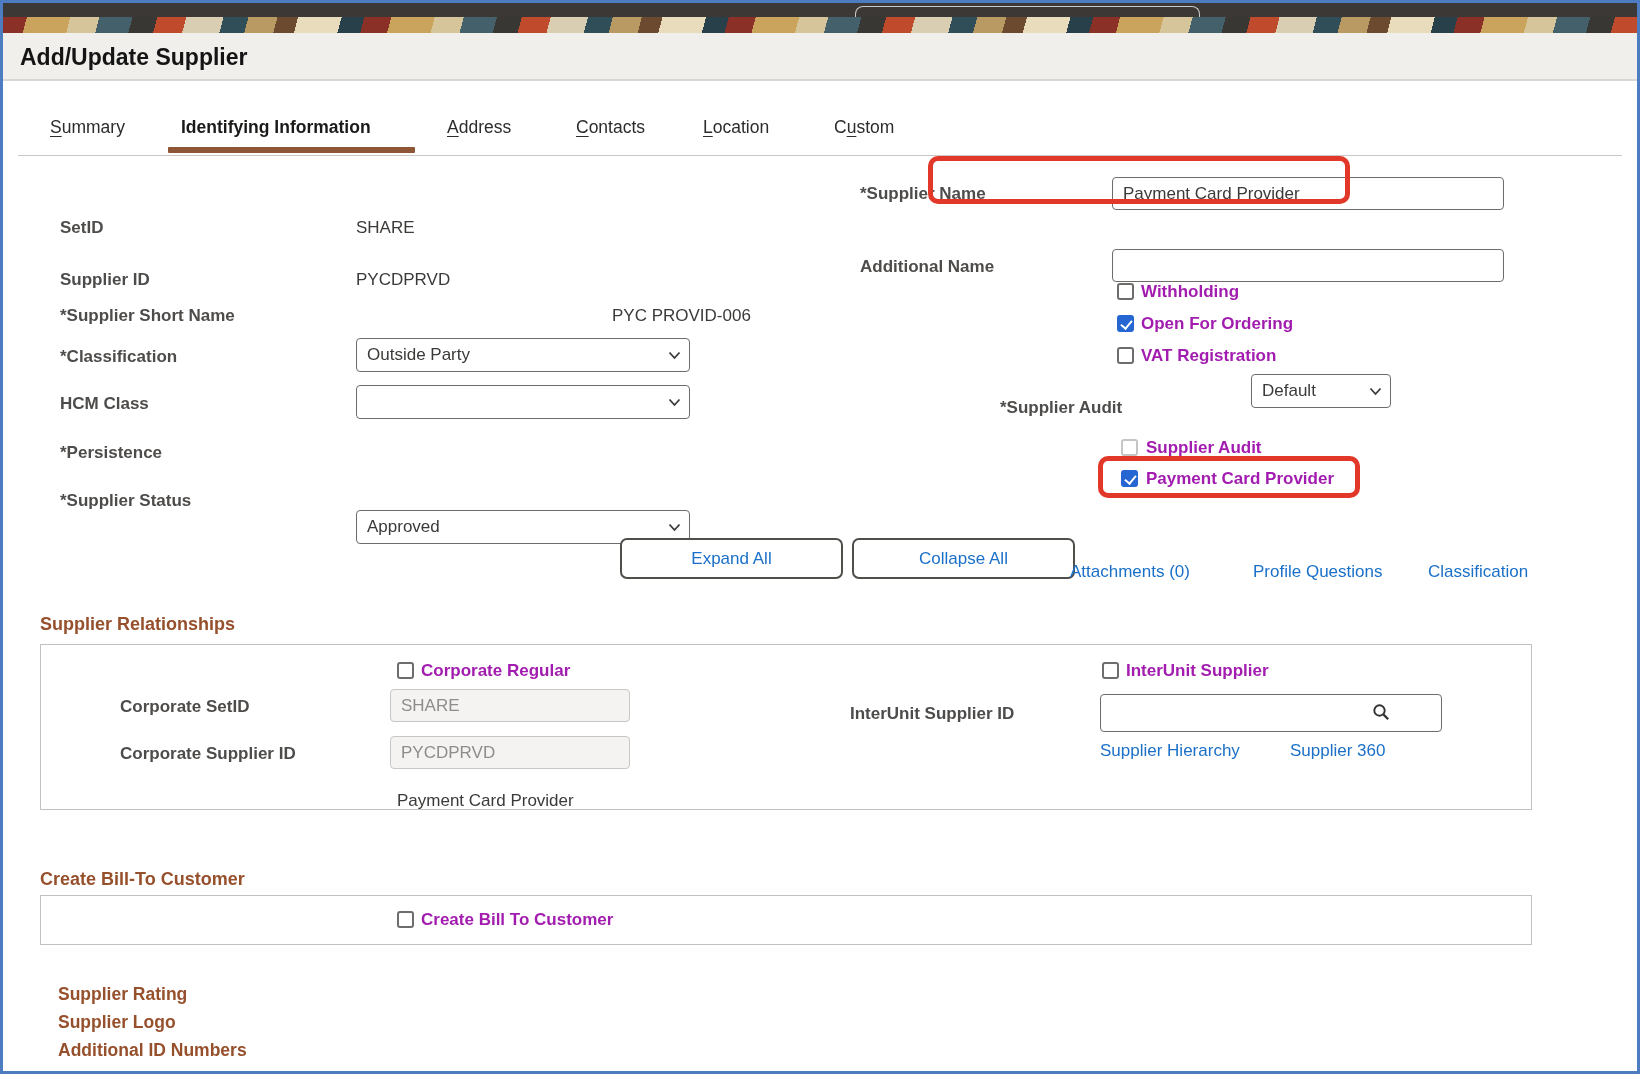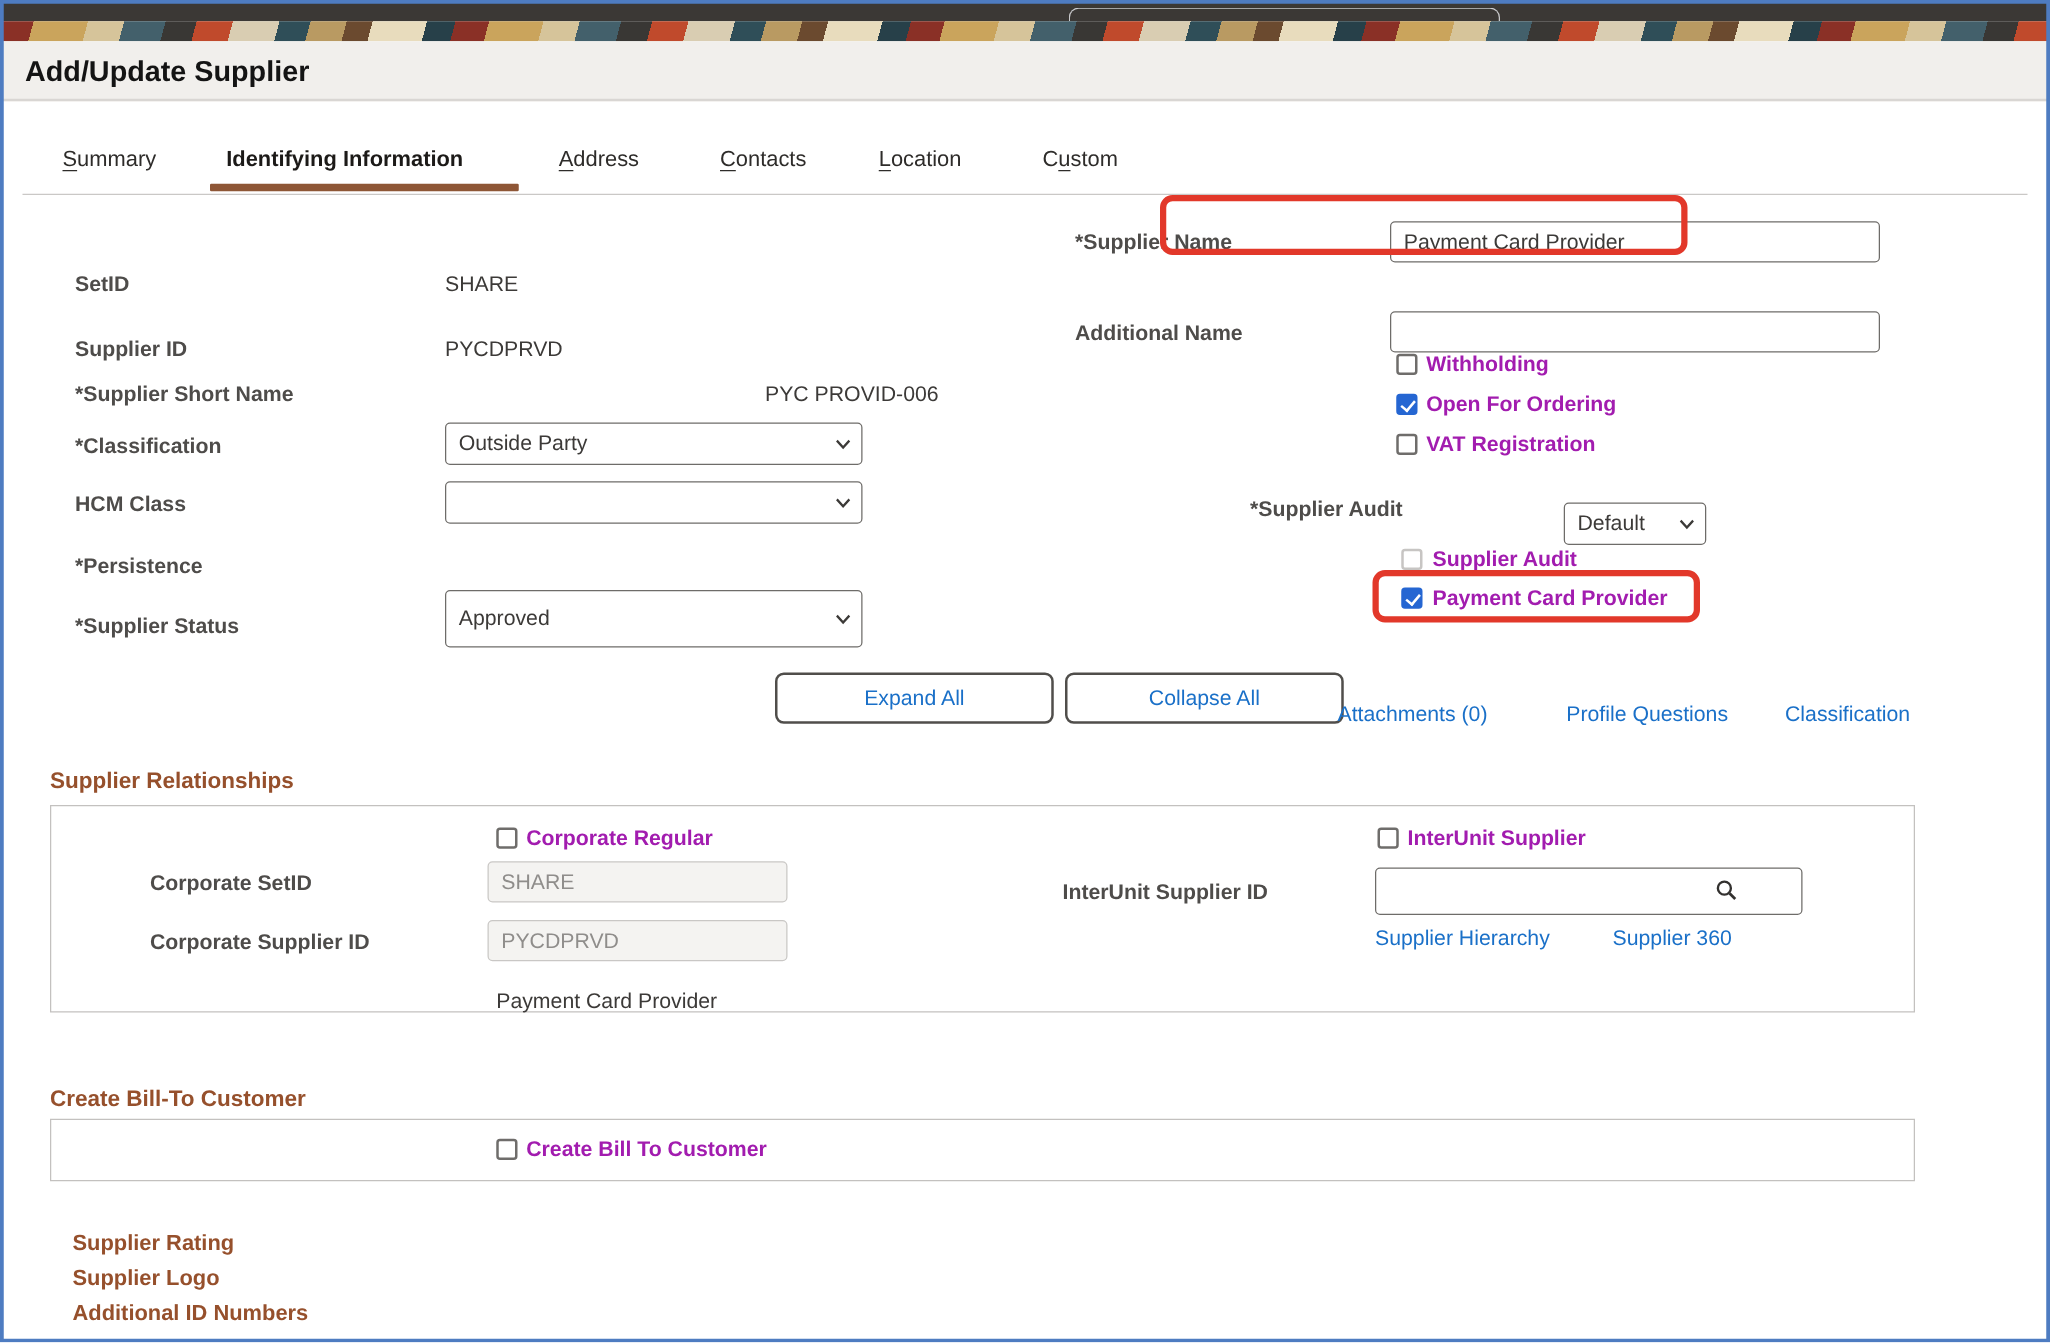--- a/index.html
+++ b/index.html
@@ -97,21 +97,21 @@
     <span class="chev">
         <svg width="13" height="9" viewBox="0 0 13 9">
           <polyline points="1.5,1.5 6.5,7 11.5,1.5" fill="none" stroke="#3c3a38" stroke-width="1.8"></polyline>
         </svg>
       </span>
   </div>
 
   <div class="abs lbl" style="left:60px;top:443px;width:282px">*Persistence</div>
 
   <div class="abs lbl" style="left:60px;top:491px;width:282px">*Supplier Status</div>
-  <div class="abs sel" style="left:356px;top:472px;width:334px;height:46px">
+  <div class="abs sel" style="left:356px;top:510px;width:334px;height:34px">
     <span>Approved</span>
     <span class="chev">
         <svg width="13" height="9" viewBox="0 0 13 9">
           <polyline points="1.5,1.5 6.5,7 11.5,1.5" fill="none" stroke="#3c3a38" stroke-width="1.8"></polyline>
         </svg>
       </span>
   </div>
 
   <div class="abs lbl" style="left:860px;top:184px;width:233px">*Supplier Name</div>
   <input class="abs inp" style="left: 1112px; top: 177px; width: 392px; height: 33px;" value="Payment Card Provider">
@@ -123,21 +123,21 @@
   <div class="abs cb" style="left:1117px;top:283px"></div>
   <div class="abs cblbl" style="left:1141px;top:283px">Withholding</div>
 
   <div class="abs cb checked" style="left:1117px;top:315px"></div>
   <div class="abs cblbl" style="left:1141px;top:315px">Open For Ordering</div>
 
   <div class="abs cb" style="left:1117px;top:347px"></div>
   <div class="abs cblbl" style="left:1141px;top:347px">VAT Registration</div>
 
   <div class="abs lbl" style="left:1000px;top:398px;width:237px">*Supplier Audit</div>
-  <div class="abs sel" style="left:1251px;top:402px;width:114px;height:34px">
+  <div class="abs sel" style="left:1251px;top:374px;width:140px;height:34px">
     <span>Default</span>
     <span class="chev">
         <svg width="13" height="9" viewBox="0 0 13 9">
           <polyline points="1.5,1.5 6.5,7 11.5,1.5" fill="none" stroke="#3c3a38" stroke-width="1.8"></polyline>
         </svg>
       </span>
   </div>
 
   <div class="abs cb disabled" style="left:1121px;top:439px"></div>
   <div class="abs cblbl" style="left:1146px;top:439px">Supplier Audit</div>

